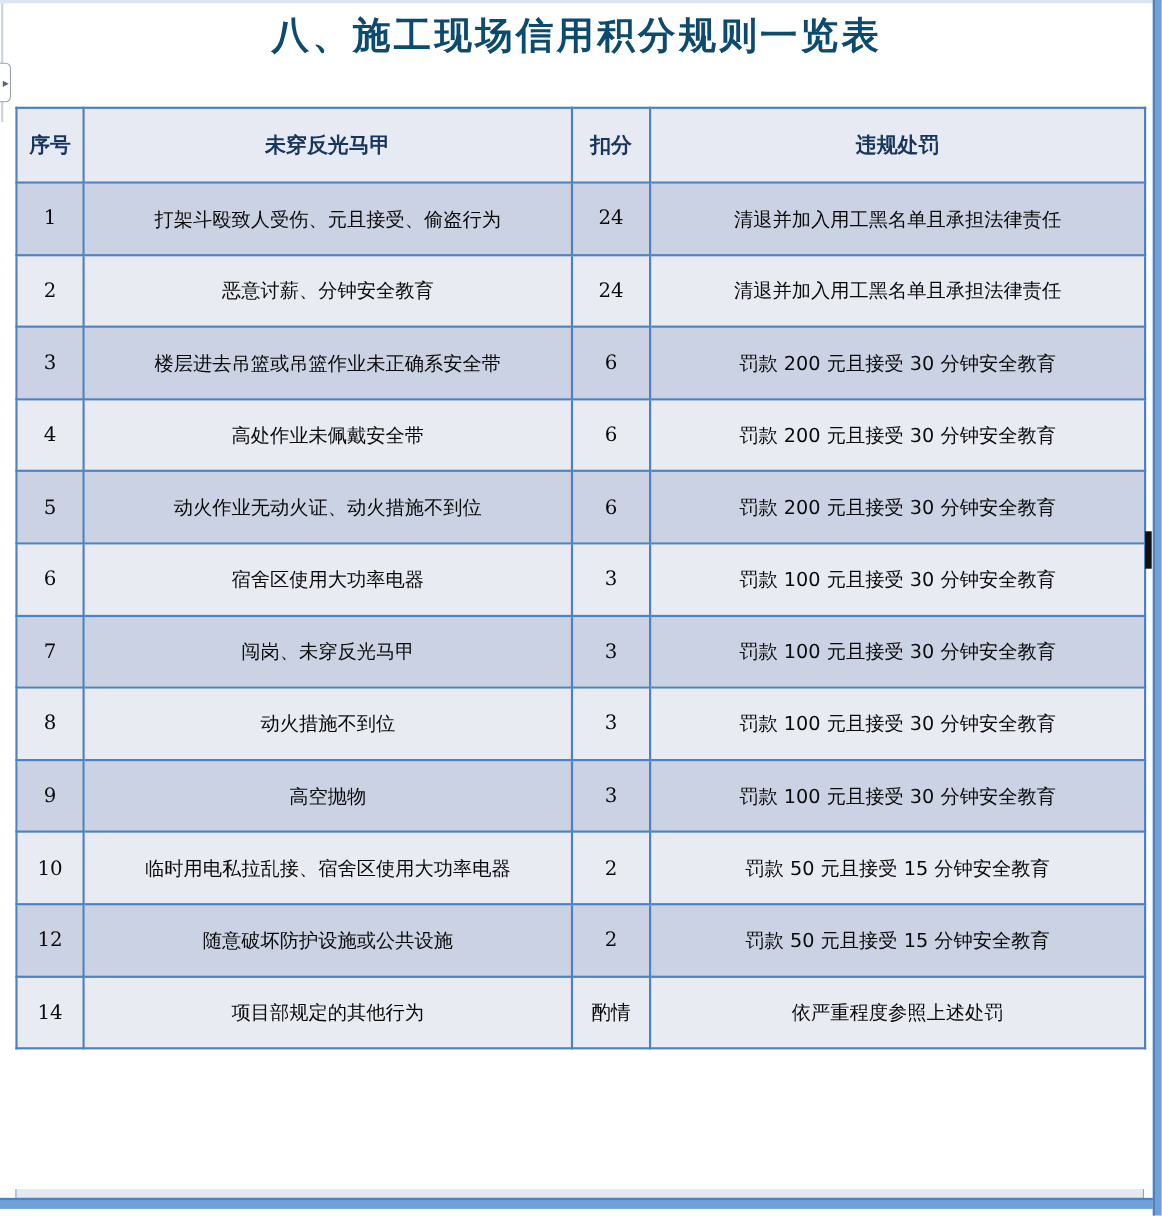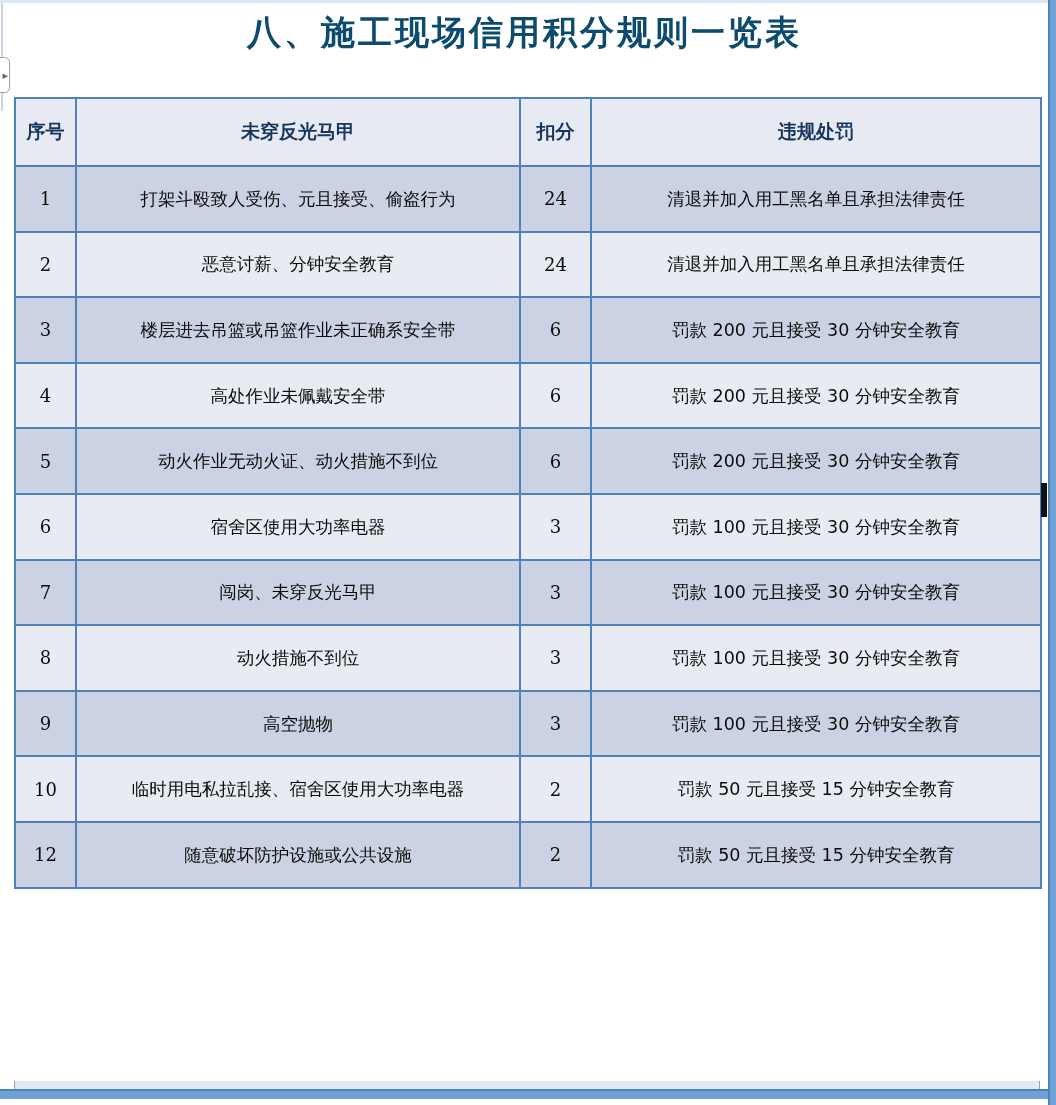--- a/index.html
+++ b/index.html
@@ -163,19 +163,25 @@
         <td class="rule">临时用电私拉乱接、宿舍区使用大功率电器</td>
         <td class="ded">2</td>
         <td class="pen">罚款 50 元且接受 15 分钟安全教育</td>
       </tr>
       <tr>
         <td class="no">12</td>
         <td class="rule">随意破坏防护设施或公共设施</td>
         <td class="ded">2</td>
         <td class="pen">罚款 50 元且接受 15 分钟安全教育</td>
       </tr>
+      <tr>
+        <td class="no">14</td>
+        <td class="rule">项目部规定的其他行为</td>
+        <td class="ded">酌情</td>
+        <td class="pen">依严重程度参照上述处罚</td>
+      </tr>
     </tbody>
 </table>
 
 <div class="table-sliver"></div>
 <div class="text-cursor"></div>
 <div class="bottom-scrollbar"></div>
 <div class="right-scrollbar"></div>
 
 </body></html>

